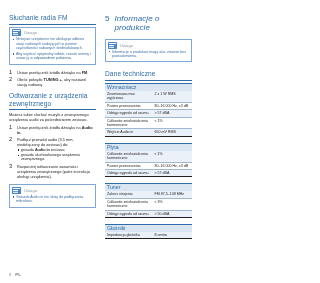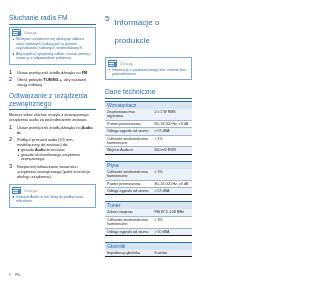--- a/index.html
+++ b/index.html
@@ -49,22 +49,23 @@
     margin: 0 0 7px 0;
   }
   .chapter-num {
     color: #2d6ca8;
     font-size: 8px;
     line-height: 9.5px;
   }
   .chapter-title {
     color: #2d6ca8;
     font-size: 8px;
-    line-height: 18px;
+    line-height: 9px;
     letter-spacing: 0.1px;
+    font-style: italic;
   }
 
   
   .note {
     border: 0.7px solid #7fa9d4;
     margin: 0 0 5px 0;
     background: #ffffff;
   }
   .note-head {
     display: flex;

